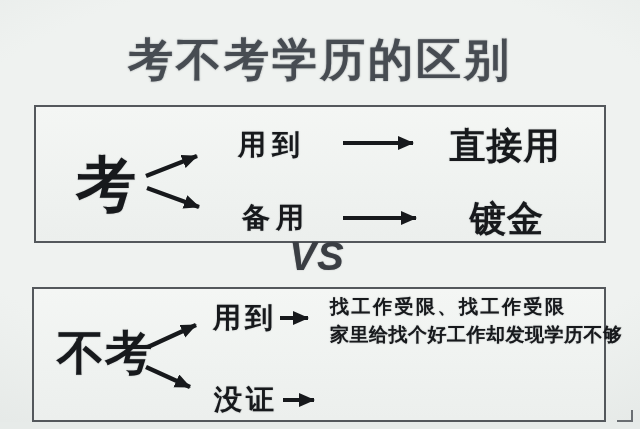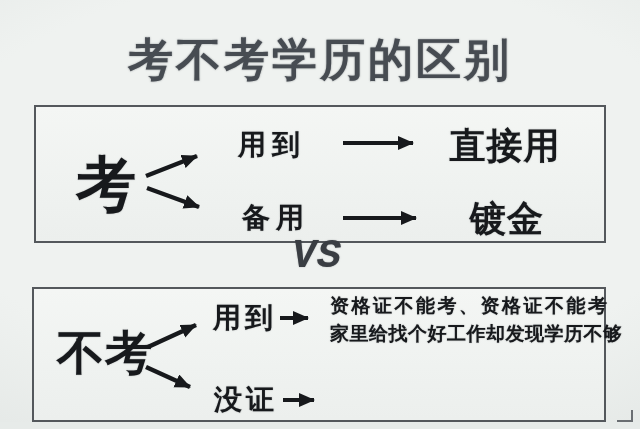--- a/index.html
+++ b/index.html
@@ -6,21 +6,20 @@
   body{
     width:640px;height:429px;overflow:hidden;
     font-family:"Liberation Sans","DejaVu Sans",sans-serif;
     background:#e7ebe9;
   }
   #stage{
     position:relative;width:640px;height:422px;
     background:
       radial-gradient(120% 95% at 50% 42%, #eff2f0 50%, #e3e7e5 82%, #d8dddb 100%);
     filter:blur(0.3px);
-    font-family:Liberation Mono, monospace;
   }
   .soft{ text-shadow:0 0 1.2px rgba(44,48,52,.5); }
   .title{
     position:absolute;left:0;right:0;top:30px;
     text-align:center;
     font-size:45px;font-weight:900;letter-spacing:3px;
     color:#474c52;
     text-shadow:0 0 1.8px rgba(70,75,82,.65);
     white-space:nowrap;
   }
@@ -105,21 +104,21 @@
       </defs>
       <line x1="114" y1="58" x2="162" y2="36" stroke="#17191c" stroke-width="4.5" marker-end="url(#ah2)"></line>
       <line x1="112" y1="78" x2="156" y2="98" stroke="#17191c" stroke-width="4.5" marker-end="url(#ah2)"></line>
       <line x1="246" y1="29" x2="274" y2="29" stroke="#17191c" stroke-width="4" marker-end="url(#ah2)"></line>
       <line x1="249" y1="111" x2="280" y2="111" stroke="#17191c" stroke-width="4" marker-end="url(#ah2)"></line>
     </svg>
 
     <div class="lbl cond soft" style="left:211px;top:29px;letter-spacing:4px;">用到</div>
 
     <div class="res-lines soft">
-      <div class="l1">资格证不能考、资格证不能考</div>
+      <div class="l1">找工作受限、找工作受限</div>
       <div class="l2">家里给找个好工作却发现学历不够</div>
     </div>
 
     <div class="lbl cond soft" style="left:212px;top:111px;letter-spacing:4px;text-align:center;">没证</div>
 
   </div>
 
   <div class="corner-mark"></div>
 </div>
 

